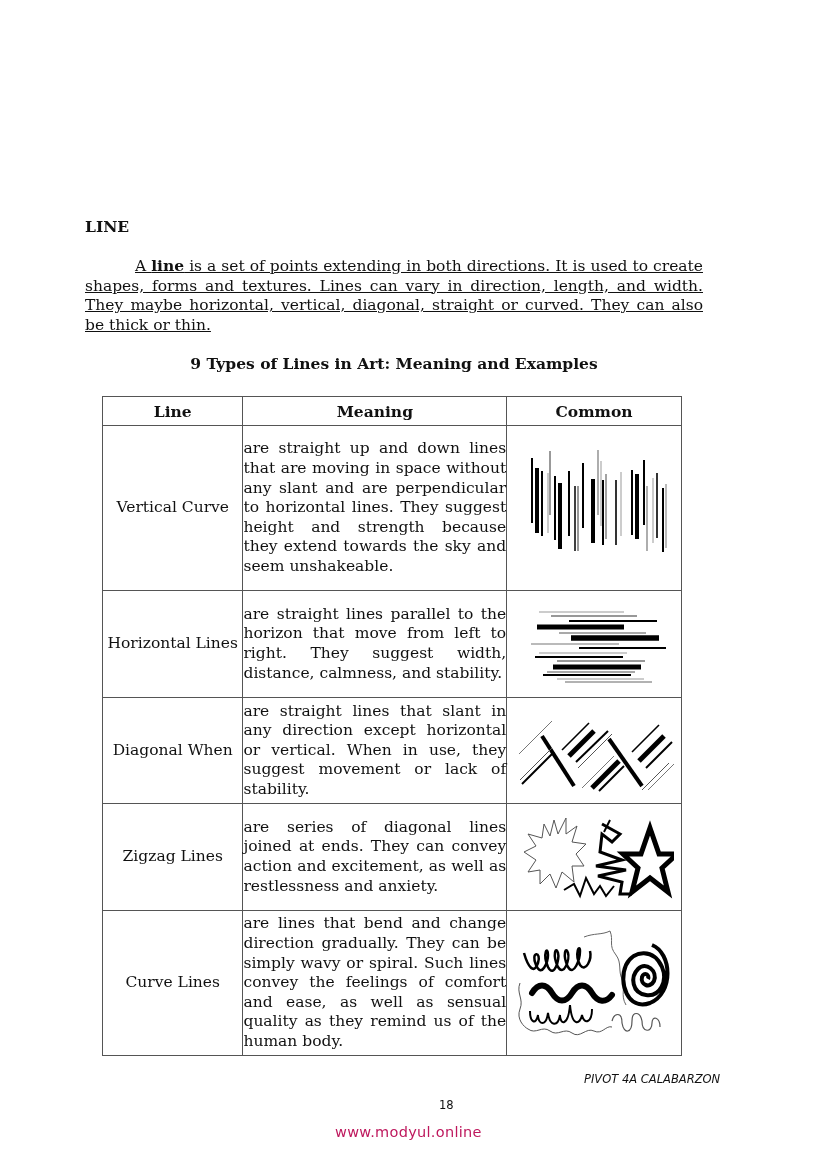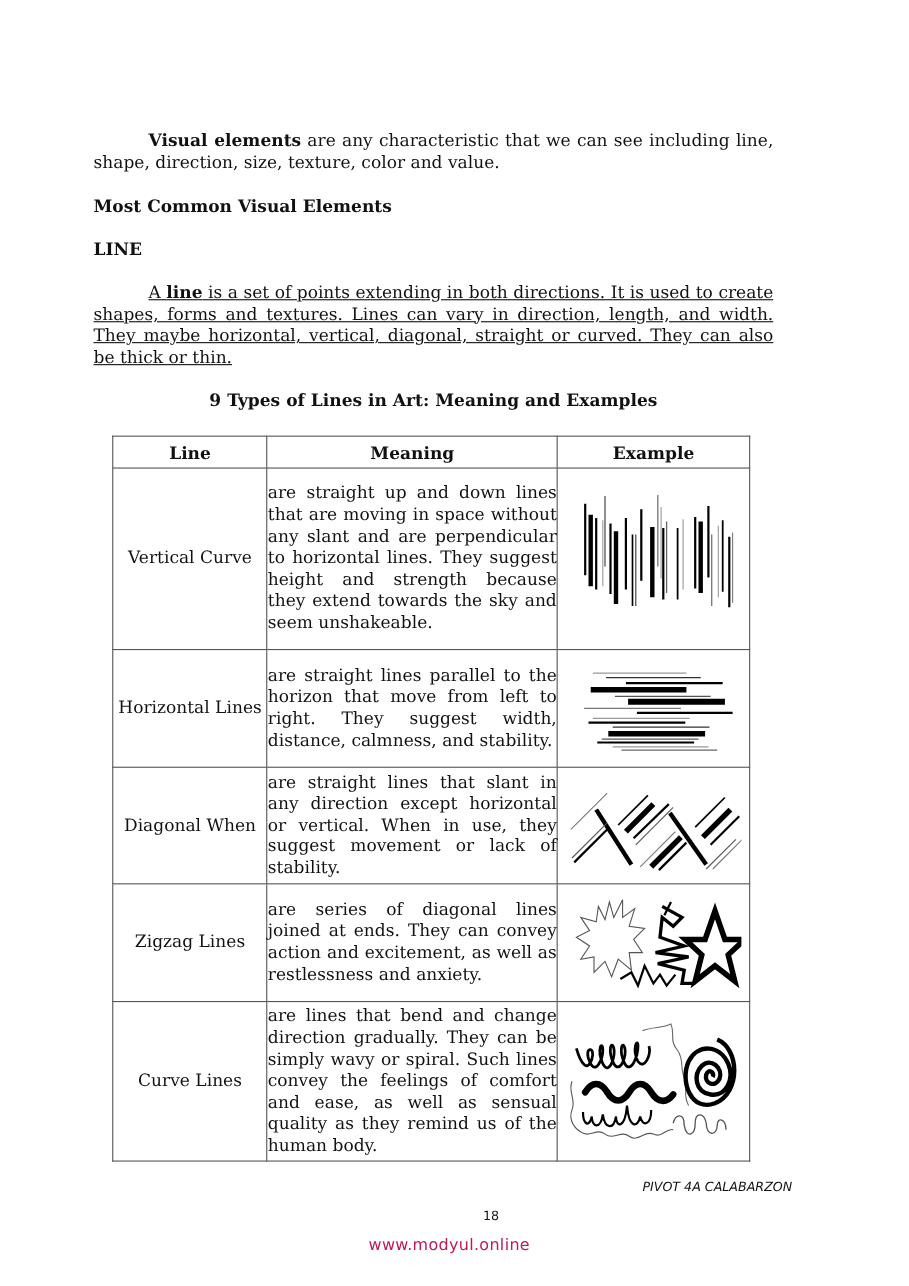--- a/index.html
+++ b/index.html
@@ -20,36 +20,34 @@
   td.example svg { display: block; margin: 0 auto; }
   .footer-label { position: absolute; top: 1072px; left: 584px; font-family: "DejaVu Sans", sans-serif; font-style: italic; font-size: 11.5px; color: #111; }
   .page-number { position: absolute; top: 1098px; left: 402px; font-family: "DejaVu Sans", sans-serif; font-size: 11.5px; margin-left: 37px; }
   .watermark { position: absolute; top: 1124px; left: 335px; font-family: "DejaVu Sans", sans-serif; font-size: 14.5px; color: #be185d; letter-spacing: 0.3px; }
 </style>
 </head>
 <body>
 
 <div class="page">
 
-  <p class="para" style="top:118px;"><span class="indent"></span><b>Visual elements</b><span> are any characteristic that we can see including line, shape, direction, size, texture, color and value.</span></p>
 
-  <p class="heading" style="top:178px;">Most Common Visual Elements</p>
 
   <p class="heading" style="top:217px;">LINE</p>
 
   <p class="para" style="top:256px;text-decoration:underline;"><span class="indent"></span><span>A </span><b>line</b><span> is a set of points extending in both directions. It is used to create shapes, forms and textures. Lines can vary in direction, length, and width. They maybe horizontal, vertical, diagonal, straight or curved. They can also be thick or thin.</span></p>
 
   <p class="table-title">9 Types of Lines in Art: Meaning and Examples</p>
 
   <table class="lines">
     <thead>
       <tr>
         <th>Line</th>
         <th>Meaning</th>
-        <th>Example</th>
+        <th>Common</th>
       </tr>
     </thead>
     <tbody>
 
       <tr style="height:165px;">
         <td class="line-name">Vertical Curve</td>
         <td class="meaning">are straight up and down lines that are moving in space without any slant and are perpendicular to horizontal lines. They suggest height and strength because they extend towards the sky and seem unshakeable.</td>
         <td class="example">
           <svg width="150" height="120" viewBox="0 0 150 120">
             <g stroke-linecap="butt">

